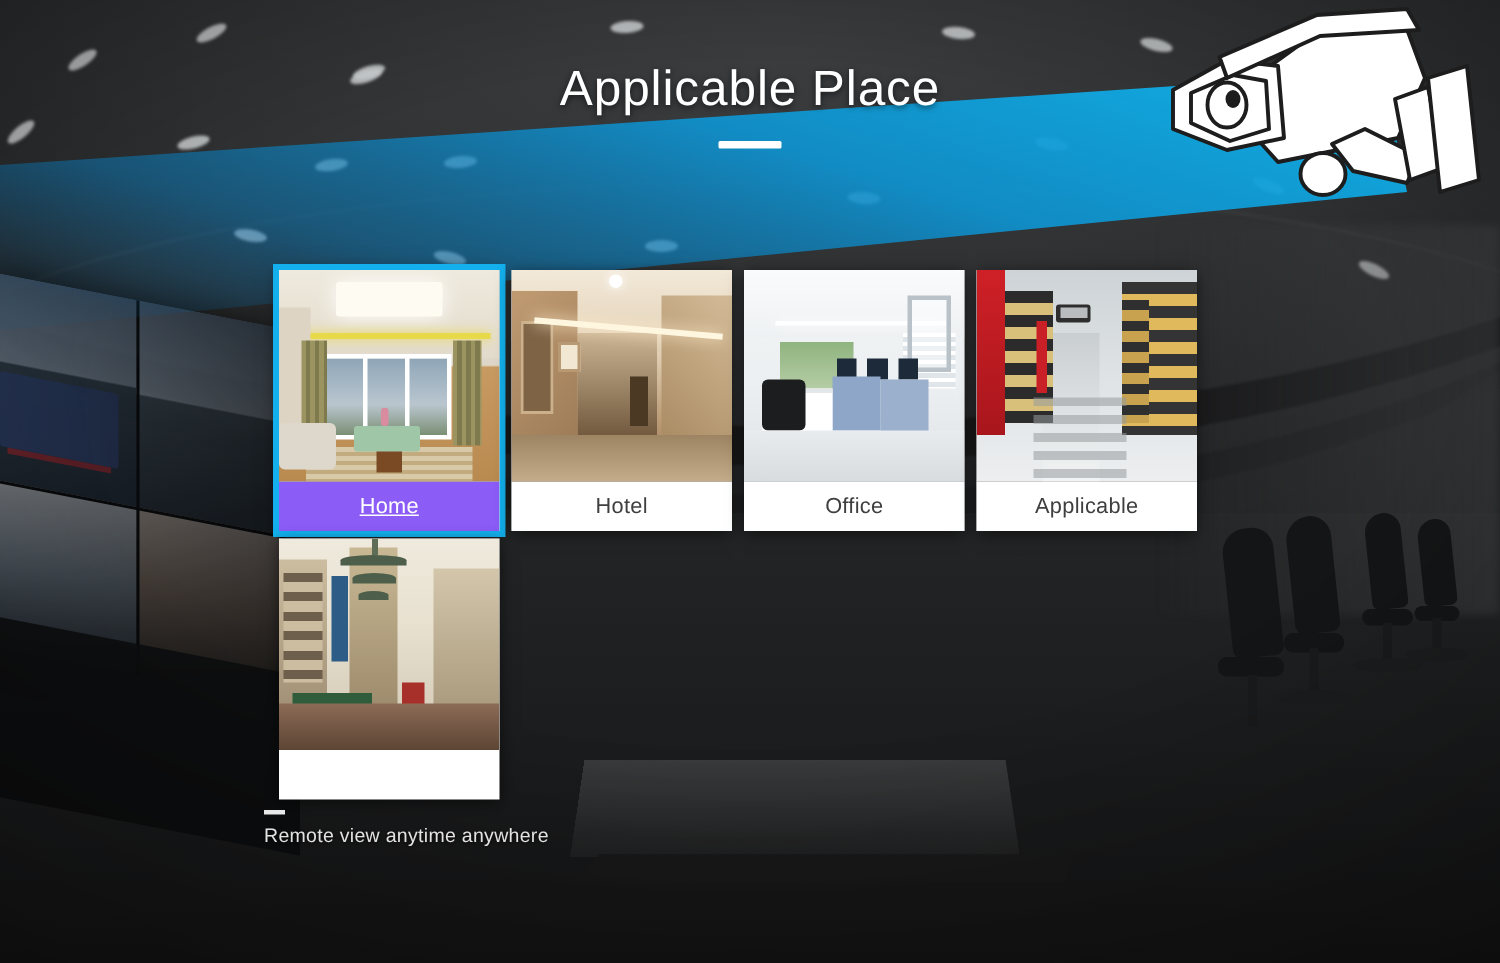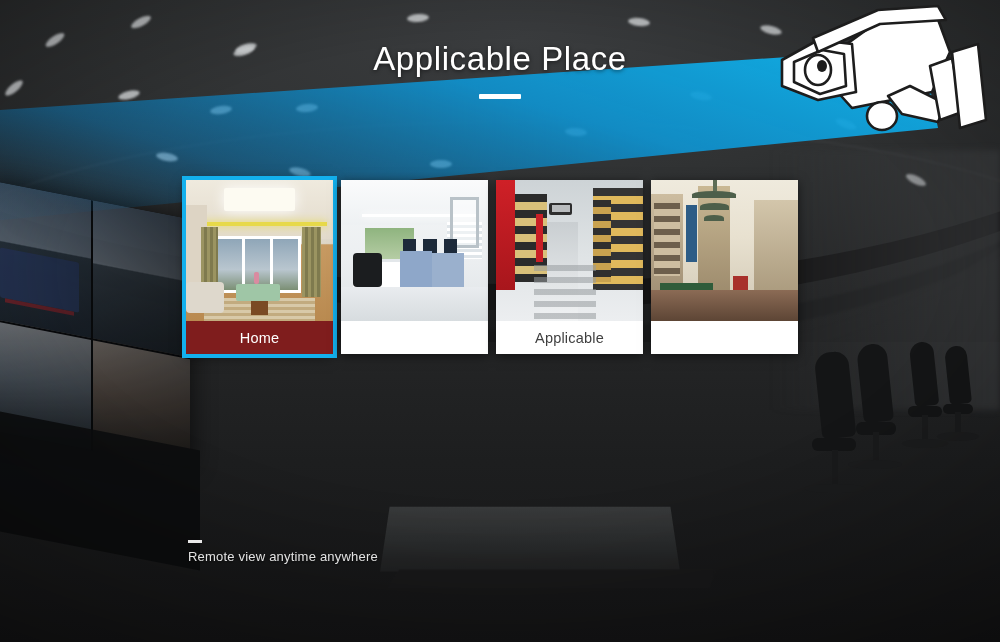--- a/index.html
+++ b/index.html
@@ -186,21 +186,21 @@
     background:#888;
   }
   .card-label {
     flex:1;
     display:flex; align-items:center; justify-content:center;
     font-size:14.5px;
     color:#3f3f3f;
     background:#fff;
     letter-spacing:.2px;
   }
-  .card.active .card-label { background:#7f1d1d; color:#ffffff; }
+  .card.active .card-label { background:#8b5cf6; color:#ffffff;text-decoration:underline; }
 
   
   .scene { position:absolute; inset:0; }
   .sh { position:absolute; }
 
   
   .home-bg{inset:0;background:linear-gradient(180deg,#e7e2d7 0%,#ddd6c8 45%,#c79a62 46%,#b98a50 100%);}
   .home-ceil{left:0;right:0;top:0;height:42%;background:linear-gradient(180deg,#efeade,#e2dacb);}
   .home-panel{left:26%;top:6%;width:48%;height:16%;background:#fdfbf2;border-radius:2px;box-shadow:0 0 14px #fff;}
   .home-cove{left:4%;right:4%;top:30%;height:4px;background:#e7d94a;box-shadow:0 0 8px #e7d94a;}
@@ -304,21 +304,21 @@
   .mall-store{left:14%;top:34%;width:76%;height:40%;background:linear-gradient(180deg,#8e8178,#5c534c);}
   .mall-band{left:14%;top:34%;width:76%;height:9%;background:#3b3530;}
   .mall-bandtxt{left:44%;top:35.5%;width:32%;height:6%;background:#d9d2c6;border-radius:1px;opacity:.85;}
   .mall-pink{left:18%;top:44%;width:10%;height:26%;background:linear-gradient(180deg,#d35fa0,#8e3a79);}
   .mall-exit{right:8%;top:4%;width:12%;height:5%;background:#1f7a3c;border-radius:1px;}
   .mall-floor{left:0;right:0;bottom:0;height:28%;background:linear-gradient(180deg,#d8d2c9,#bdb6ad);}
   .mall-tile{left:0;right:0;bottom:0;height:28%;background:repeating-linear-gradient(90deg,rgba(255,255,255,.35) 0 10px,rgba(0,0,0,0) 10px 20px);}
   .mall-man{width:5px;height:16px;background:#b8a89c;bottom:30%;border-radius:2px;}
 
   
-  .footer { position:absolute; left:188px; top:540px; }
+  .footer { position:absolute; left:176px; top:540px; }
   .footer-dash { width:14px; height:3px; background:#e8e8e8; margin-bottom:6px; }
   .footer-text {
     color:#e2e2e2;
     font-size:13px;
     letter-spacing:.2px;
     text-shadow:0 1px 3px rgba(0,0,0,.8);
   }
 </style>
 </head>
 <body>
@@ -459,40 +459,59 @@
             <div class="sh home-sofa"></div>
           <div class="sh home-tleg"></div>
             <div class="sh home-table"></div>
           <div class="sh home-vase"></div>
         </div>
       </div>
       <div class="card-label">Home</div>
     </div>
 
 
+    <div class="card">
+      <div class="thumb">
+        <div class="scene">
+          <div class="sh hot-bg"></div>
+            <div class="sh hot-ceil"></div>
+          <div class="sh hot-corr"></div>
+            <div class="sh hot-vanish"></div>
+          <div class="sh hot-wallL"></div>
+            <div class="sh hot-wallR"></div>
+          <div class="sh hot-door"></div>
+            <div class="sh hot-art"></div>
+          <div class="sh hot-cove"></div>
+            <div class="sh hot-floor"></div>
+          <div class="sh hot-lamp"></div>
+        </div>
+      </div>
+      <div class="card-label">Hotel</div>
+    </div>
 
     <div class="card">
       <div class="thumb">
         <div class="scene">
           <div class="sh off-bg"></div>
             <div class="sh off-ceil"></div>
           <div class="sh off-cove"></div>
             <div class="sh off-win"></div>
           <div class="sh off-blind"></div>
             <div class="sh off-mirror"></div>
           <div class="sh off-mon1"></div>
             <div class="sh off-mon2"></div>
           <div class="sh off-mon3"></div>
             <div class="sh off-part1"></div>
           <div class="sh off-part2"></div>
             <div class="sh off-desk1"></div>
           <div class="sh off-chair"></div>
             <div class="sh off-floor"></div>
         </div>
       </div>
+      <div class="card-label">Office</div>
     </div>
 
     <div class="card">
       <div class="thumb">
         <div class="scene">
           <div class="sh sup-bg"></div>
             <div class="sh sup-aisle"></div>
           <div class="sh sup-shR"></div>
             <div class="sh sup-shR2"></div>
           <div class="sh sup-shL"></div>

